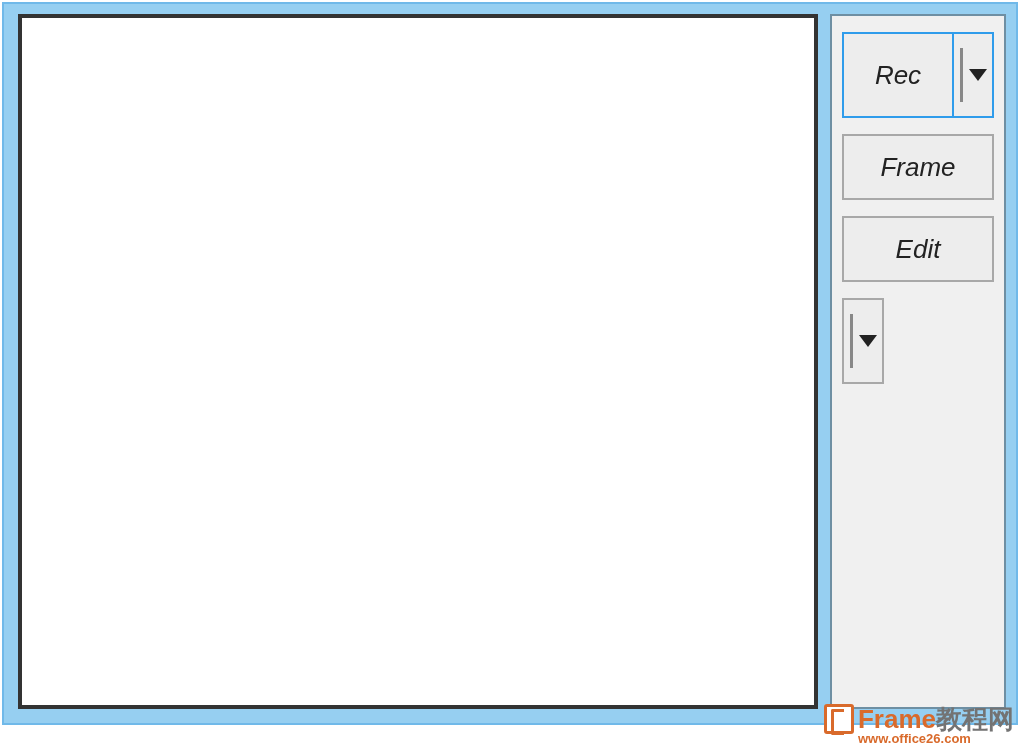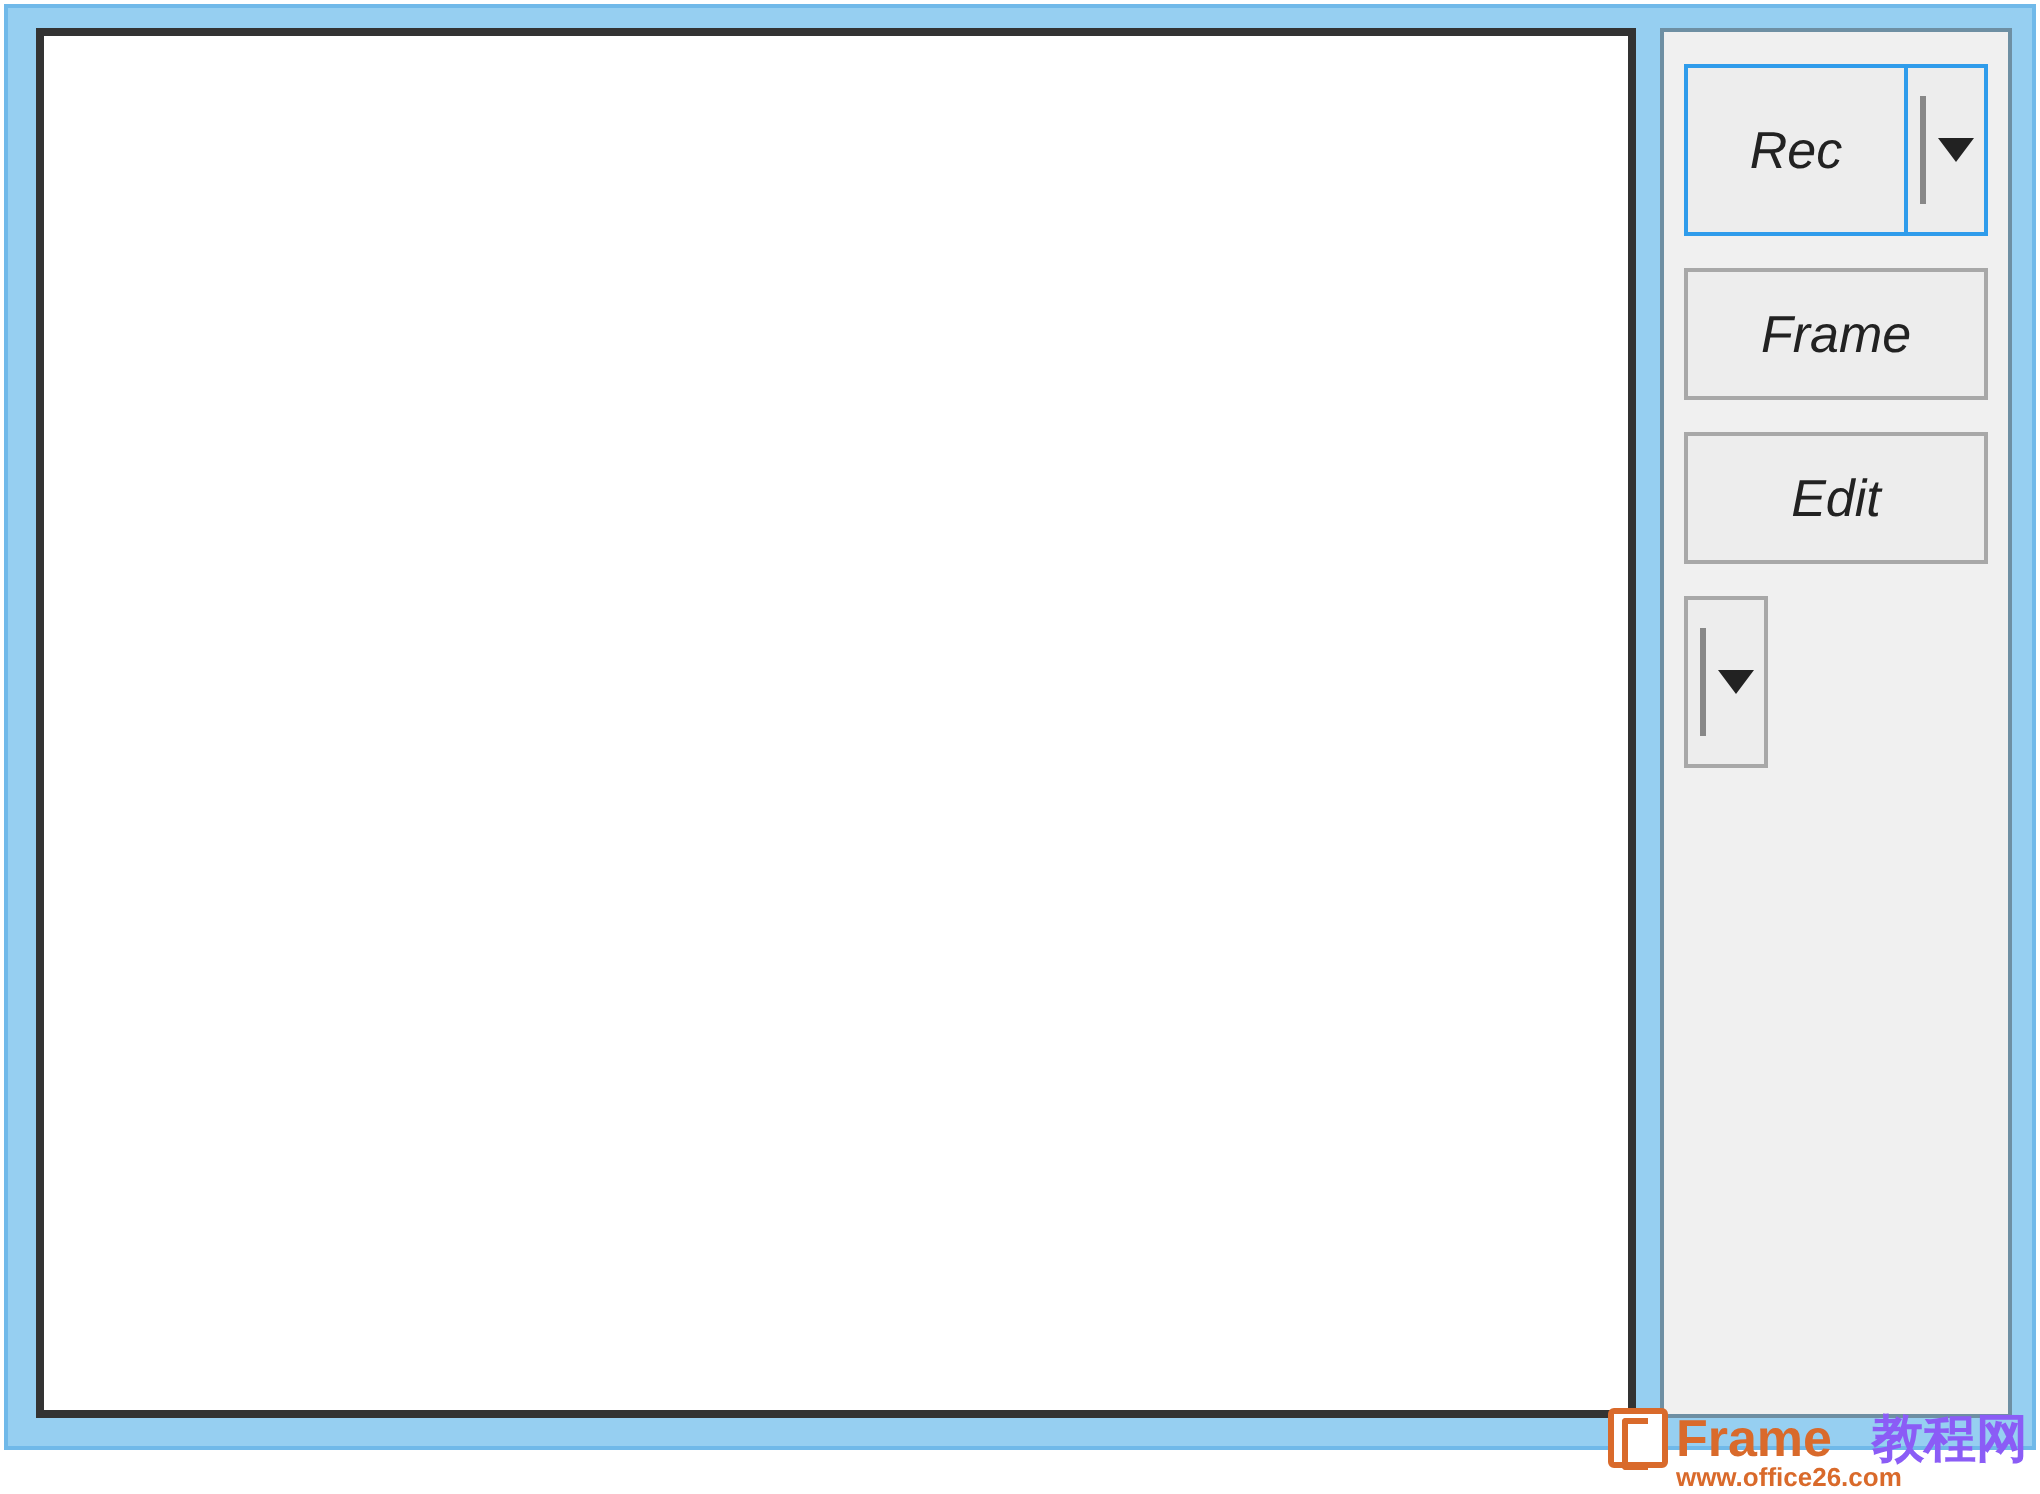--- a/index.html
+++ b/index.html
@@ -208,21 +208,21 @@
       height: 20px;
       border: 3px solid #D96A2B;
       border-right: none;
       border-radius: 2px 0 0 2px;
     }
     .wm-text-main {
       font-size: 26px;
       font-weight: bold;
     }
     .wm-text-main .o1 { color: #D96A2B; }
-    .wm-text-main .o2 { color: #8b5cf6; margin-left: 20px; }
+    .wm-text-main .o2 { color: #737373; }
     .wm-url {
       font-size: 13px;
       color: #D96A2B;
       font-weight: bold;
       margin-left: 34px;
       margin-top: -2px;
     }
   </style>
 </head>
 <body>

